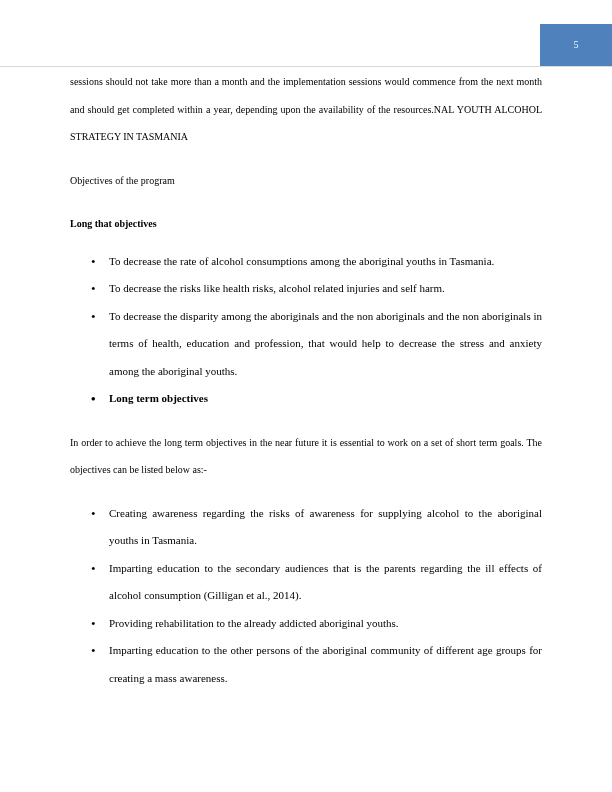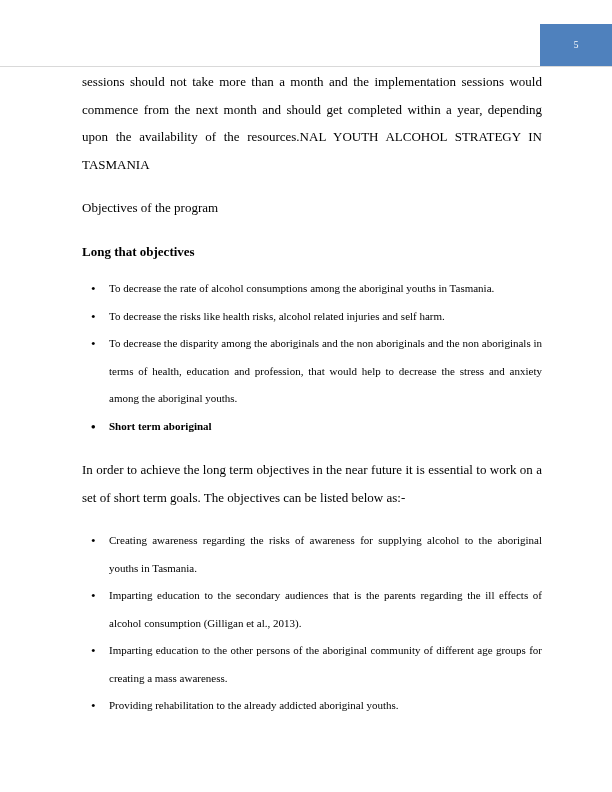--- a/index.html
+++ b/index.html
@@ -50,23 +50,23 @@
     height: 1px;
     background: #d9d9d9;
   }
   .content {
     position: absolute;
     left: 70px;
     top: 68px;
     width: 472px;
   }
   p.para {
-    font-size: 13px;
+    font-size: 10px;
     line-height: 27.5px;
-    margin: 0 0 0 12px;
+    margin: 0 0 0 0;
     text-align: justify;
     text-justify: inter-word;
   }
   .spacer-sm { height: 16px; }
   .spacer-xs { height: 10px; }
   .bold { font-weight: bold; }
   ul.bullets {
     list-style: none;
     margin: 0;
     padding: 0;
@@ -111,30 +111,30 @@
     <div class="spacer-sm"></div>
 
     <p class="para bold">Long that objectives</p>
 
     <div class="spacer-xs"></div>
 
     <ul class="bullets">
       <li>To decrease the rate of alcohol consumptions among the aboriginal youths in Tasmania.</li>
       <li>To decrease the risks like health risks, alcohol related injuries and self harm.</li>
       <li>To decrease the disparity among the aboriginals and the non aboriginals and the non aboriginals in terms of health, education and profession, that would help to decrease the stress and anxiety among the aboriginal youths.</li>
-      <li class="bold-item">Short term aboriginal</li>
+      <li class="bold-item">Long term objectives</li>
     </ul>
 
     <div class="spacer-sm"></div>
 
     <p class="para">In order to achieve the long term objectives in the near future it is essential to work on a set of short term goals. The objectives can be listed below as:-</p>
 
     <div class="spacer-sm"></div>
 
     <ul class="bullets">
       <li>Creating awareness regarding the risks of awareness for supplying alcohol to the aboriginal youths in Tasmania.</li>
-      <li>Imparting education to the secondary audiences that is the parents regarding the ill effects of alcohol consumption (Gilligan et al., 2013).</li>
+      <li>Imparting education to the secondary audiences that is the parents regarding the ill effects of alcohol consumption (Gilligan et al., 2014).</li>
+      <li>Providing rehabilitation to the already addicted aboriginal youths.</li>
       <li>Imparting education to the other persons of the aboriginal community of different age groups for creating a mass awareness.</li>
-      <li>Providing rehabilitation to the already addicted aboriginal youths.</li>
     </ul>
 
   </div>
 </div>
 
 </body></html>

